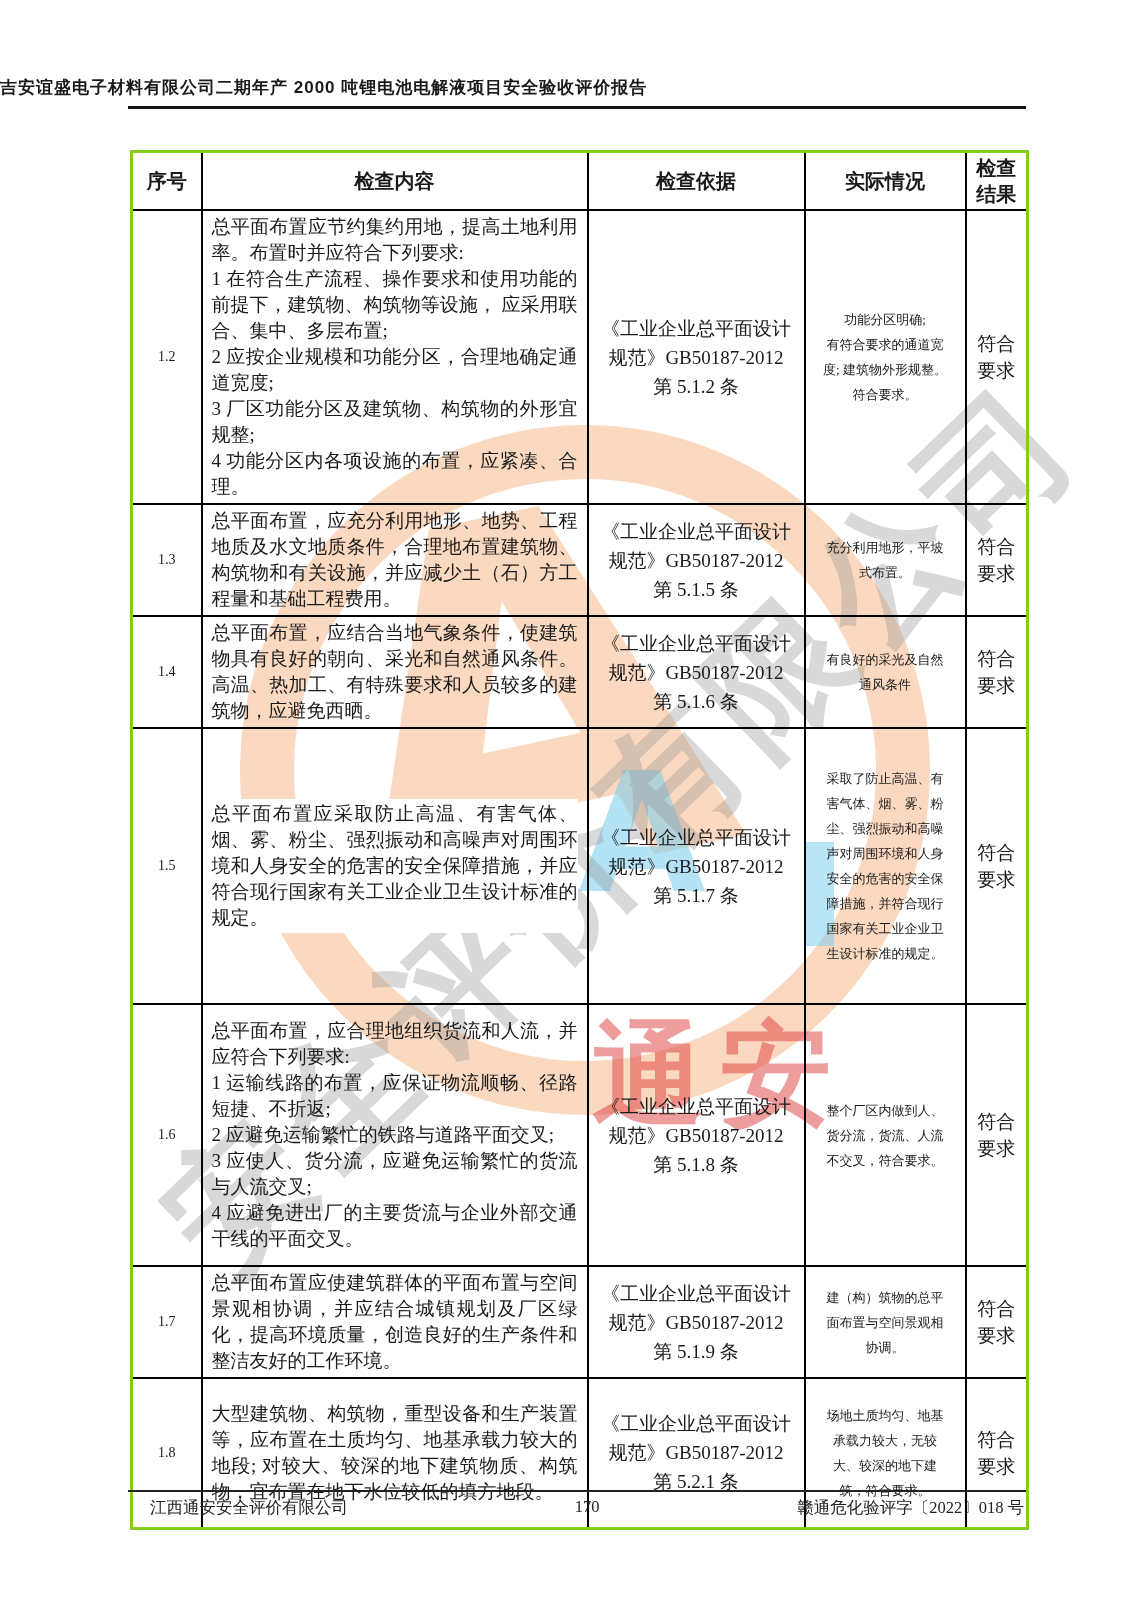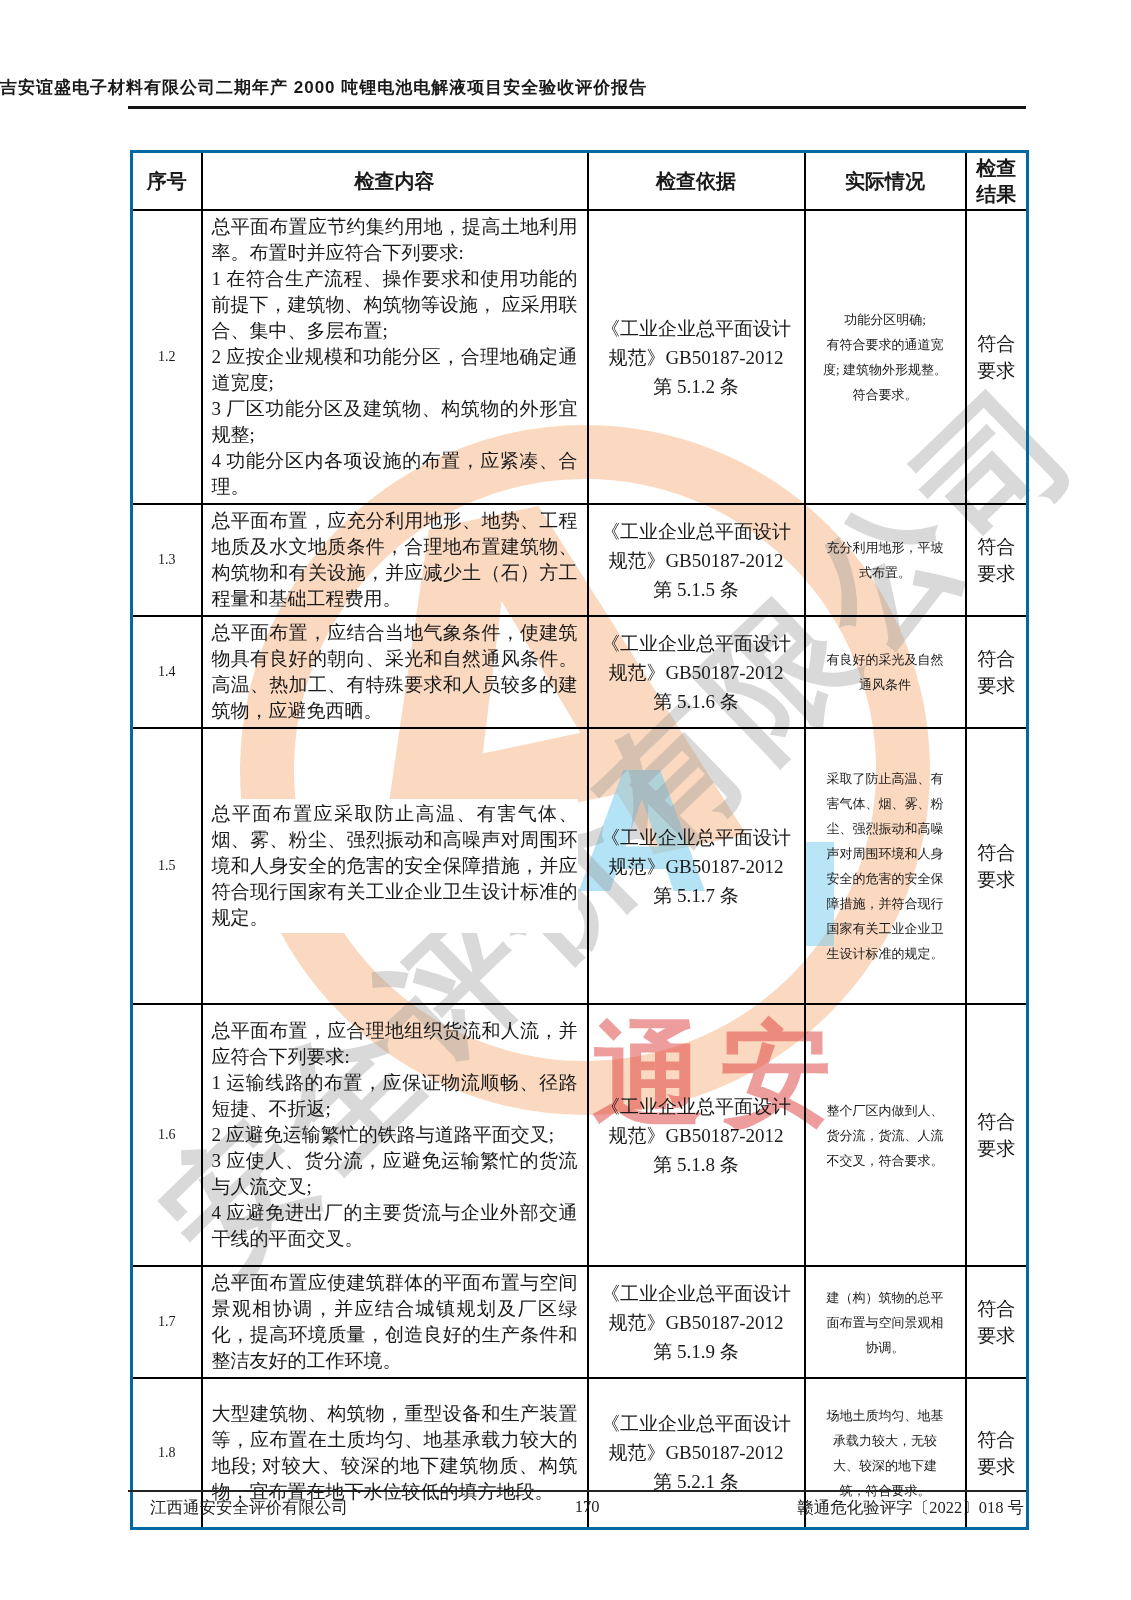--- a/index.html
+++ b/index.html
@@ -14,21 +14,21 @@
               font:16.5px "Liberation Serif",serif;color:#222;}
   .doc-footer .f-left{flex:1;text-align:left;padding-left:22px;}
   .doc-footer .f-mid{flex:0 0 auto;text-align:center;}
   .doc-footer .f-right{flex:1;text-align:right;padding-right:2px;}
   
   .report-table{position:absolute;left:130px;top:150px;width:896px;z-index:2;
                 border-collapse:collapse;table-layout:fixed;background:transparent;
                 font-family:"Liberation Serif",serif;}
   .report-table,. report-table tr{background:transparent;}
   .report-table th,.report-table td{border:2px solid #000;vertical-align:middle;overflow:hidden;}
-  .report-table{border:3px solid #0369a1;}
+  .report-table{border:3px solid #84cc16;}
   .report-table th{font:700 20px "Liberation Sans",sans-serif;text-align:center;padding:2px 4px;line-height:26px;}
   .c-no{text-align:center;font-size:14px;padding:2px 4px;}
   .c-content{font-size:19px;line-height:26px;text-align:justify;white-space:pre-line;padding:3px 9px;margin-top:12px;}
   .c-basis{text-align:center;font-size:19px;line-height:29px;padding:2px 10px;}
   .c-actual{font-size:13px;line-height:25px;padding:2px 16px;white-space:pre-line;text-align:center;}
   .c-result{text-align:center;font-size:19px;line-height:27px;padding:2px 4px;}
   .white-back{background:#fff;padding:2px 0;}
   
   .wm-layer{position:absolute;inset:0;z-index:1;pointer-events:none;}
   .wm-ring{position:absolute;left:240px;top:425px;width:690px;height:690px;border-radius:50%;

